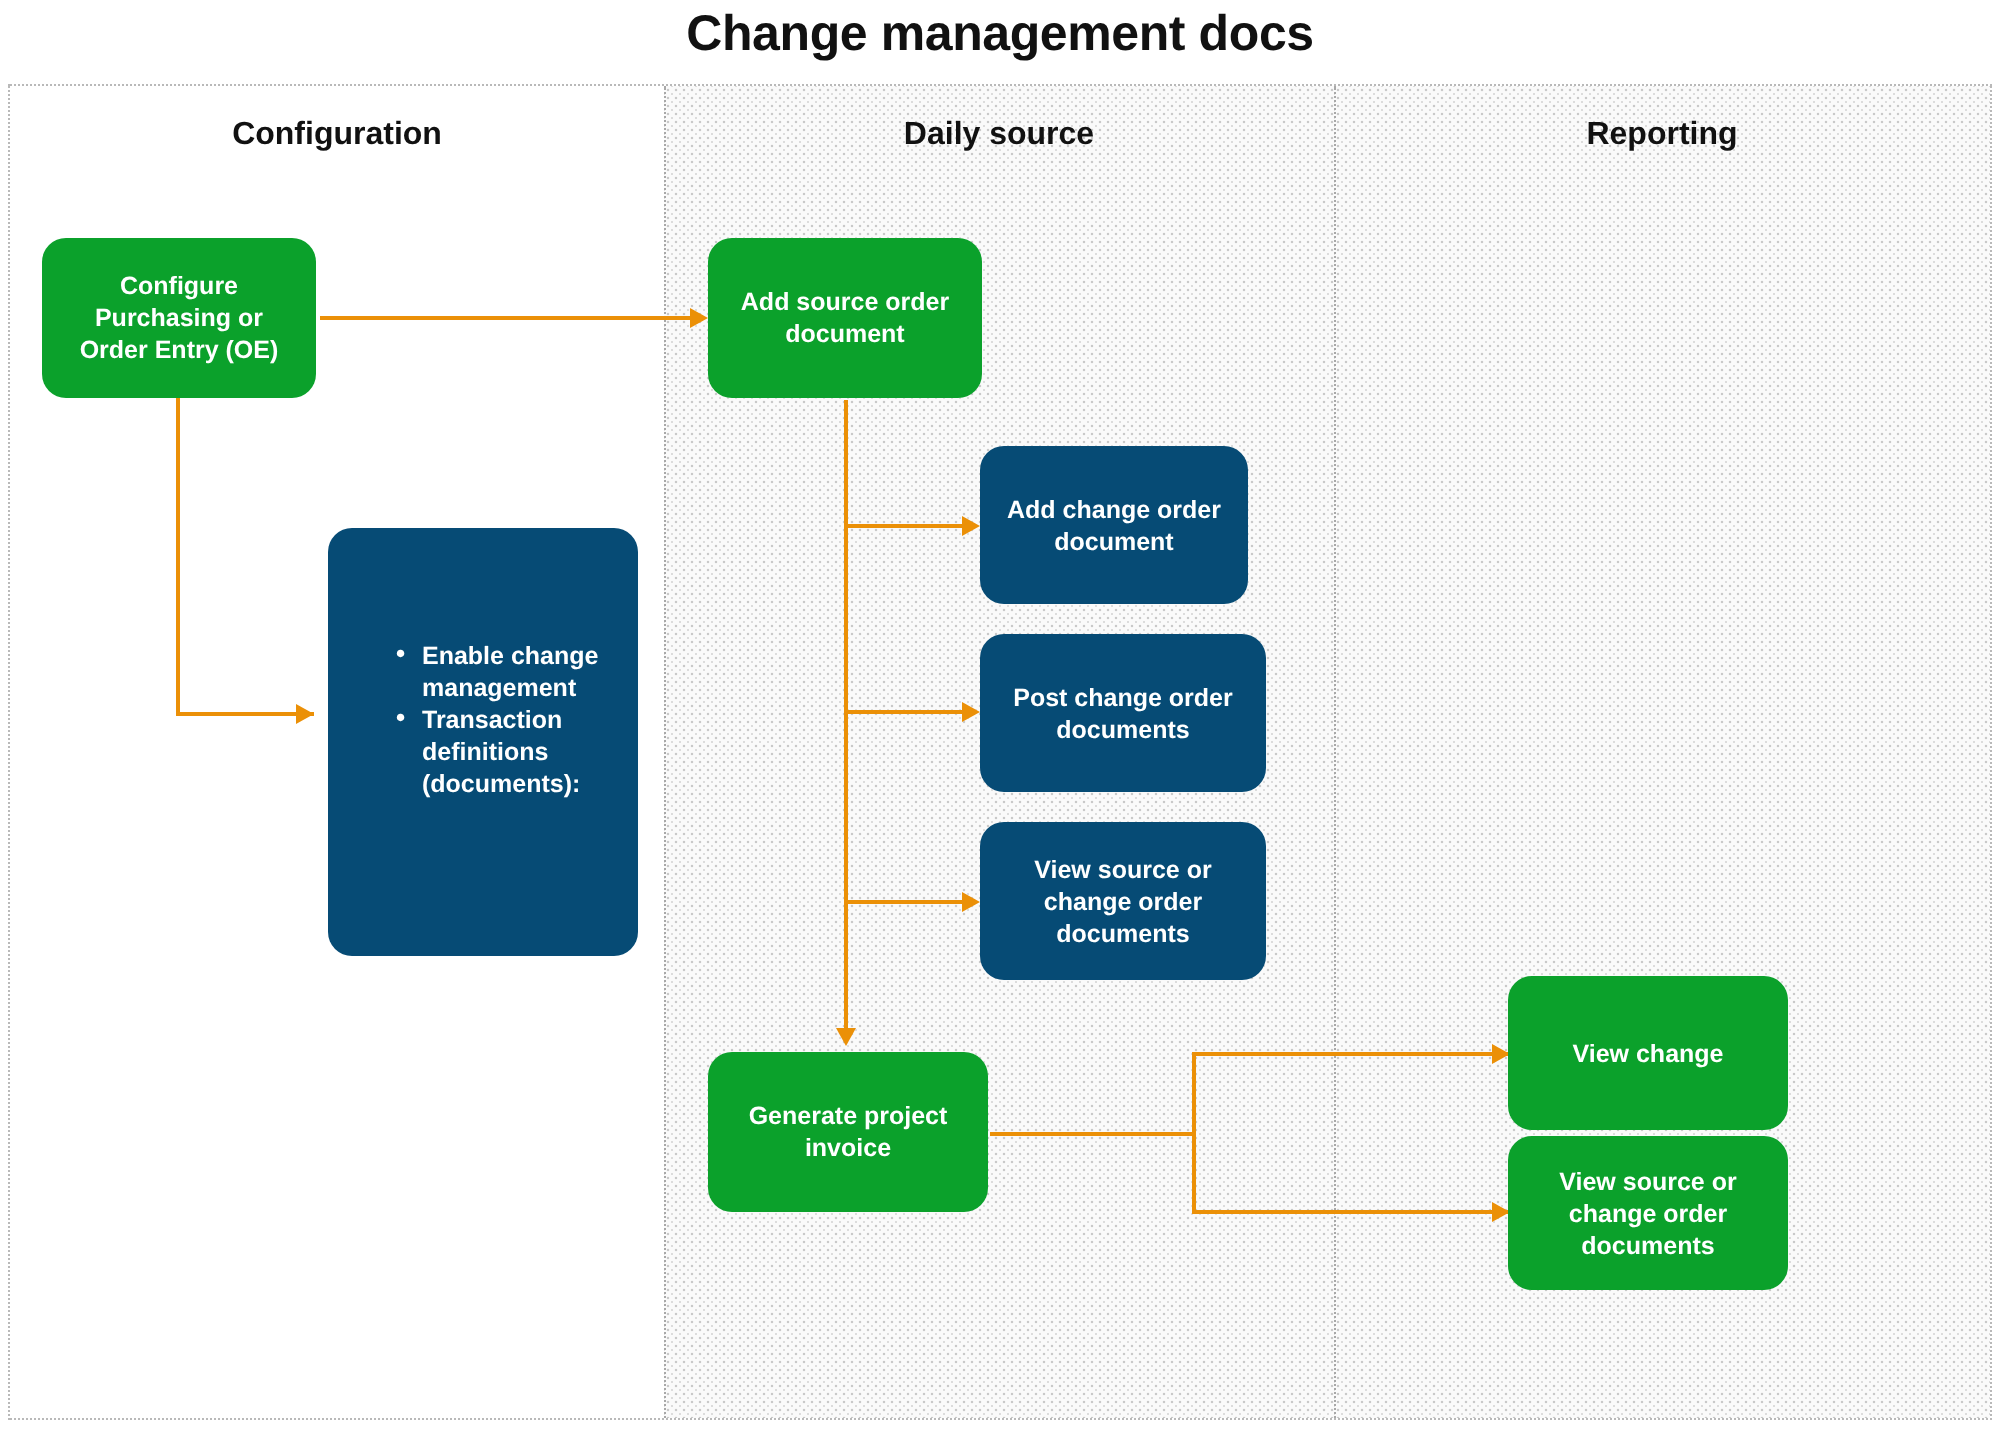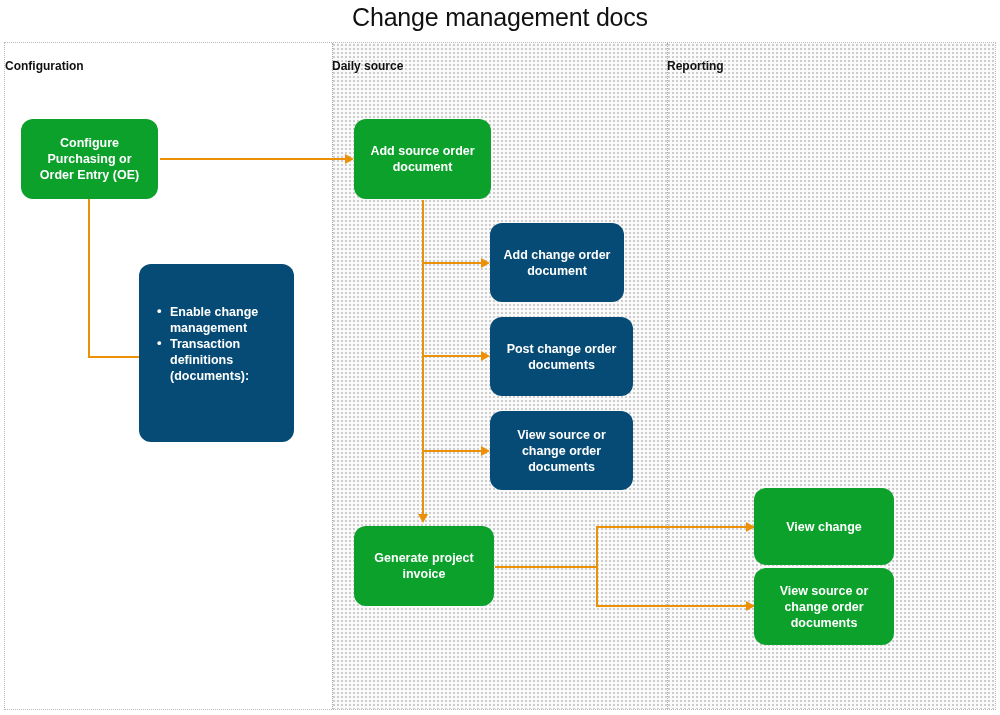--- a/index.html
+++ b/index.html
@@ -21,21 +21,21 @@
   }
 
   
   #diagram-title {
     position: absolute;
     left: 0;
     top: 3px;
     width: 1000px;
     text-align: center;
     font-size: 25px;
-    font-weight: normal;
+    font-weight: bold;
     color: #111111;
     letter-spacing: -0.2px;
   }
 
   
   #lanes {
     position: absolute;
     left: 4px;
     top: 42px;
     width: 992px;
@@ -62,22 +62,22 @@
     position: absolute;
     top: 0;
     width: 0;
     height: 100%;
     border-left: 1px dotted #a8a8a8;
   }
   .lane-title {
     position: absolute;
     top: 16px;
     width: 100%;
-    text-align: left;
-    font-size: 12px;
+    text-align: center;
+    font-size: 16px;
     font-weight: bold;
     color: #111111;
   }
 
   
   .node {
     position: absolute;
     box-sizing: border-box;
     border-radius: 12px;
     display: flex;
@@ -194,21 +194,21 @@
   <div class="conn conn-v" style="left:596px; top:526px; height:81px;"></div>
 
   <div class="conn conn-h" style="left:596px; top:526px; width:158px;"></div>
   <div class="arrow-r" style="left:746px; top:521.5px;"></div>
 
   <div class="conn conn-h" style="left:596px; top:605px; width:158px;"></div>
   <div class="arrow-r" style="left:746px; top:600.5px;"></div>
 
   <div class="node node-green" style="left:21px; top:119px; width:137px; height:80px;">Configure Purchasing or Order Entry (OE)</div>
 
-  <div class="node node-navy node-bullets" style="left:139px; top:264px; width:155px; height:178px; padding:0;">
+  <div class="node node-navy node-bullets" style="left:164px; top:264px; width:155px; height:214px; padding:16px;">
     <ul style="padding-top:40px;">
       <li>
         <span>Enable change management</span>
       </li>
       <li>
         <span>Transaction definitions (documents):</span>
       </li>
     </ul>
   </div>
 

